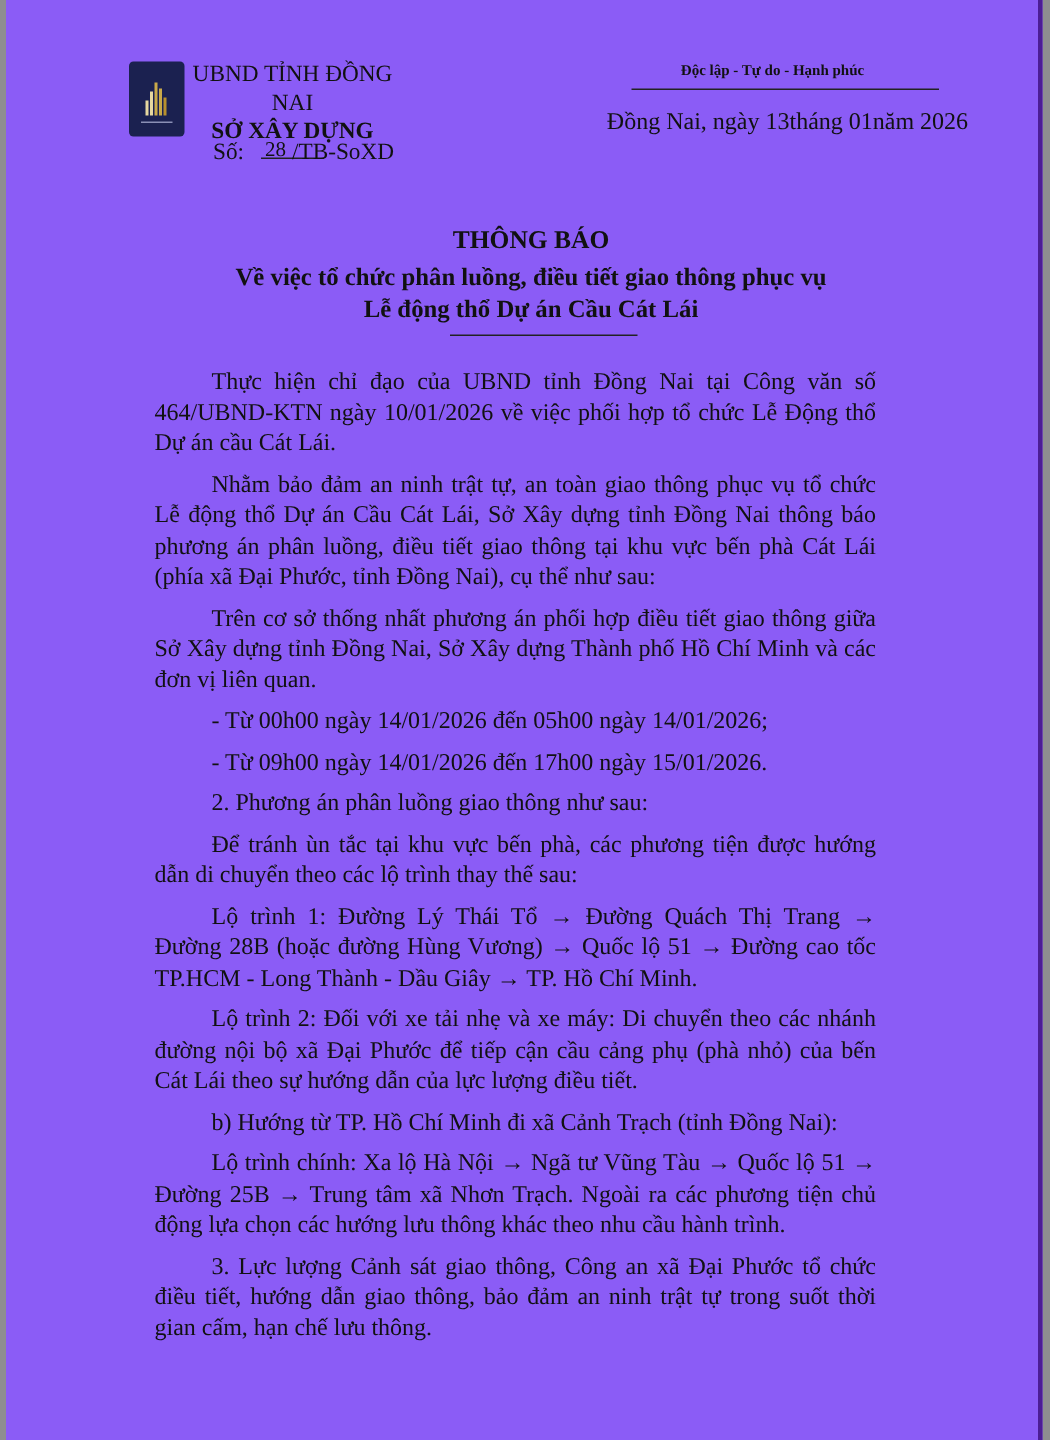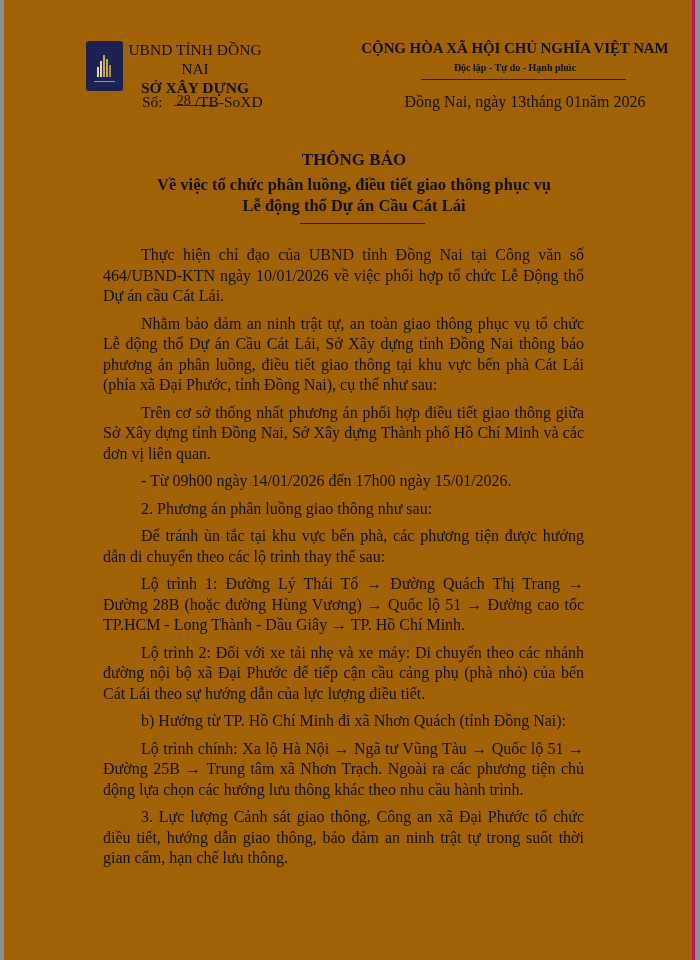--- a/index.html
+++ b/index.html
@@ -4,22 +4,22 @@
   <style>
     html, body { margin:0; padding:0; }
     body {
       width:700px; height:960px; overflow:hidden;
       background:#8e8e90;
       font-family:"Liberation Serif", serif;
       color:#111;
     }
     .page {
       position:absolute; left:4px; top:0; width:688px; height:960px;
-      background:#a16207;
-      border-right:3px solid #be185d;
+      background:#8b5cf6;
+      border-right:3px solid #4c1d95;
     }
     .logo {
       position:absolute; left:82px; top:41px; width:37px; height:50px;
       background:#1b2150; border-radius:3px;
     }
     .logo svg { display:block; }
     .hdr-left {
       position:absolute; left:112px; top:40px; width:158px; text-align:center;
       font-size:15.5px; line-height:19px;
     }
@@ -70,40 +70,40 @@
     <div class="l1">UBND TỈNH ĐỒNG NAI</div>
     <div class="l2">SỞ XÂY DỰNG</div>
     <div class="rule"></div>
   </div>
 
   <div class="so">
     <span>Số:</span><span class="num">28</span><span>/TB-SoXD</span>
   </div>
 
   <div class="hdr-right">
-    <div class="l1">CỘNG HÒA XÃ HỘI CHỦ NGHĨA VIỆT NAM</div>
     <div class="l2">Độc lập - Tự do - Hạnh phúc</div>
     <div class="rule"></div>
     <div class="date">Đồng Nai, ngày 13tháng 01năm 2026</div>
   </div>
 
   <div class="title-block">
     <div class="t1">THÔNG BÁO</div>
     <div class="t2">Về việc tổ chức phân luồng, điều tiết giao thông phục vụ</div>
     <div class="t3">Lễ động thổ Dự án Cầu Cát Lái</div>
     <div class="rule"></div>
   </div>
 
   <div class="body">
     <p>Thực hiện chỉ đạo của UBND tỉnh Đồng Nai tại Công văn số 464/UBND-KTN ngày 10/01/2026 về việc phối hợp tổ chức Lễ Động thổ Dự án cầu Cát Lái.</p>
     <p>Nhằm bảo đảm an ninh trật tự, an toàn giao thông phục vụ tổ chức Lễ động thổ Dự án Cầu Cát Lái, Sở Xây dựng tỉnh Đồng Nai thông báo phương án phân luồng, điều tiết giao thông tại khu vực bến phà Cát Lái (phía xã Đại Phước, tỉnh Đồng Nai), cụ thể như sau:</p>
     <p>Trên cơ sở thống nhất phương án phối hợp điều tiết giao thông giữa Sở Xây dựng tỉnh Đồng Nai, Sở Xây dựng Thành phố Hồ Chí Minh và các đơn vị liên quan.</p>
+    <p class="noind">- Từ 00h00 ngày 14/01/2026 đến 05h00 ngày 14/01/2026;</p>
     <p class="noind">- Từ 09h00 ngày 14/01/2026 đến 17h00 ngày 15/01/2026.</p>
     <p class="noind">2. Phương án phân luồng giao thông như sau:</p>
     <p>Để tránh ùn tắc tại khu vực bến phà, các phương tiện được hướng dẫn di chuyển theo các lộ trình thay thế sau:</p>
     <p>Lộ trình 1: Đường Lý Thái Tổ → Đường Quách Thị Trang → Đường 28B (hoặc đường Hùng Vương) → Quốc lộ 51 → Đường cao tốc TP.HCM - Long Thành - Dầu Giây → TP. Hồ Chí Minh.</p>
     <p>Lộ trình 2: Đối với xe tải nhẹ và xe máy: Di chuyển theo các nhánh đường nội bộ xã Đại Phước để tiếp cận cầu cảng phụ (phà nhỏ) của bến Cát Lái theo sự hướng dẫn của lực lượng điều tiết.</p>
-    <p class="noind">b)  Hướng từ TP. Hồ Chí Minh đi xã Nhơn Quách (tỉnh Đồng Nai):</p>
+    <p class="noind">b)  Hướng từ TP. Hồ Chí Minh đi xã Cảnh Trạch (tỉnh Đồng Nai):</p>
     <p>Lộ trình chính: Xa lộ Hà Nội → Ngã tư Vũng Tàu → Quốc lộ 51 → Đường 25B → Trung tâm xã Nhơn Trạch. Ngoài ra các phương tiện chủ động lựa chọn các hướng lưu thông khác theo nhu cầu hành trình.</p>
     <p class="last">3. Lực lượng Cảnh sát giao thông, Công an xã Đại Phước tổ chức điều tiết, hướng dẫn giao thông, bảo đảm an ninh trật tự trong suốt thời gian cấm, hạn chế lưu thông.</p>
   </div>
 
 </div>
 
 </body></html>

